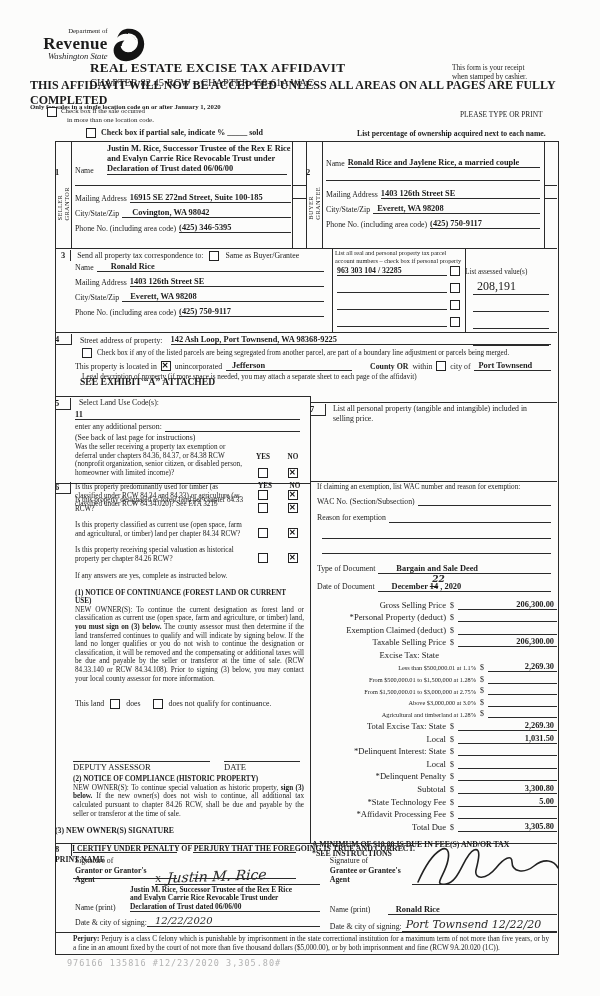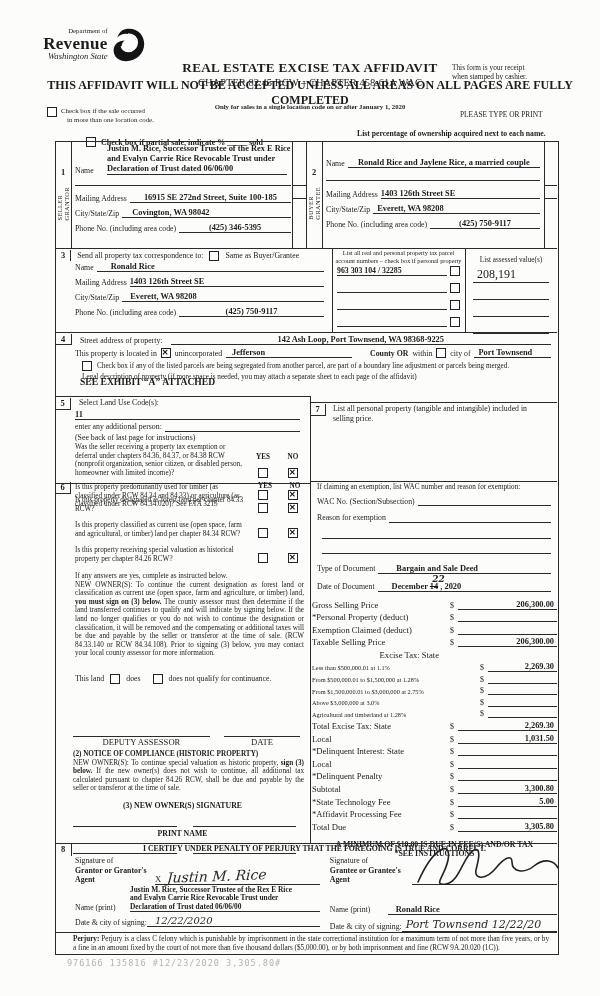--- a/index.html
+++ b/index.html
@@ -1,36 +1,36 @@
 <!DOCTYPE html>
 <html><head>
 <meta charset="utf-8">
 <style>
   html,body{margin:0;padding:0;background:#d8d8d8}
   .page{position:relative;width:600px;height:996px;background:#fcfcfb;font-family:"Liberation Serif",serif;color:#1c1c1c;overflow:hidden}
   .abs{position:absolute}
   .b{font-weight:bold}
-  .c{text-align:center}
+  .c{}
   .fs6{font-size:6.3px;line-height:7.6px}
   .fs7{font-size:7.2px;line-height:8.6px}
   .fs8{font-size:7.8px;line-height:9.5px}
   .fs9{font-size:8.6px;line-height:10px}
   .val{font-weight:bold;font-size:8.4px}
   .cb{display:inline-block;width:8px;height:8px;border:1px solid #222;background:#fff;position:relative;vertical-align:-1px;flex:none}
   .cb.checked:after{content:"\2715";position:absolute;left:0px;top:-1.5px;font-size:8px;font-weight:bold;color:#111}
   .fl{display:flex;align-items:flex-end;gap:3px}
   .u{border-bottom:1px solid #2a2a2a}
   .grow{flex:1}
   .vert{writing-mode:vertical-rl;transform:rotate(180deg);font-size:6.4px;letter-spacing:.4px;line-height:7px;font-family:"Liberation Serif",serif}
   .badge{font-weight:bold;font-size:8.5px}
   .outer{border:1.2px solid #2a2a2a}
   .hand{font-family:"DejaVu Serif",serif;font-style:italic;color:#2b2b2b}
   .sig{font-size:14px;transform:rotate(-2deg) skewX(-6deg);white-space:nowrap}
   .moneyrow{display:flex;align-items:flex-end;margin-bottom:2.6px}
-  .moneyrow .lab{flex:1;padding-right:4px}
+  .moneyrow .lab{flex:1;text-align:right;padding-right:4px}
   .moneyrow .dollar{width:8px;font-size:7.8px}
   .moneyrow .line{width:96px;border-bottom:1px solid #2a2a2a;text-align:right;padding-right:3px}
   .tierrow .line{width:66px}
   .stamp{font-family:"DejaVu Sans Mono",monospace;color:#b3b3b3;font-size:8.5px;letter-spacing:1px}
   .qrow{display:flex;align-items:flex-start}
   .qtext{flex:1;padding-right:4px}
   .ynbox{width:30px;text-align:center;flex:none;padding-top:2px}
 </style>
 </head>
 <body>
@@ -64,21 +64,21 @@
   </div>
   <div class="abs" style="left:460px;top:110px;font-size:7.4px">PLEASE TYPE OR PRINT</div>
 
   <div class="abs" style="left:47px;top:107px;display:flex;gap:4px">
     <span class="cb"></span>
     <span class="fs7" style="font-size:6.9px">
       <span>Check box if the sale occurred</span><br>
       <span style="padding-left:6px">in more than one location code.</span>
     </span>
   </div>
-  <div class="abs" style="left:86px;top:137px;display:flex;gap:5px;align-items:center">
+  <div class="abs" style="left:86px;top:128px;display:flex;gap:5px;">
     <span class="cb"></span>
     <span class="b" style="font-size:8px">Check box if partial sale, indicate % _____ sold</span>
   </div>
   <div class="abs b" style="left:357px;top:129px;font-size:7.7px">List percentage of ownership acquired next to each name.</div>
 
   <div class="abs outer" style="left:55px;top:141px;width:502px;height:812px"></div>
 
   <div class="abs" style="left:55px;top:141px;width:251px;height:107px;border-right:1px solid #2a2a2a;border-bottom:1px solid #2a2a2a">
     <div class="abs" style="left:0;top:0;width:16px;height:107px;border-right:1px solid #2a2a2a">
       <div class="badge c" style="margin-top:26px">1</div>
@@ -192,50 +192,50 @@
         <span class="cb"></span>
       </div>
       <div class="fl" style="margin-top:7px">
         <span class="u grow" style="height:8px"></span>
         <span class="cb"></span>
       </div>
     </div>
   </div>
 
   <div class="abs" style="left:465px;top:248px;width:92px;height:84px;border-bottom:1px solid #2a2a2a">
-    <div class="fs7 c" style="padding-top:8px">List assessed value(s)</div>
+    <div class="fs7 c" style="padding-top:20px">List assessed value(s)</div>
     <div style="padding:0 8px">
       <div class="u" style="margin-top:2px;font-size:12px;padding-left:4px">208,191</div>
       <div class="u" style="margin-top:14px;height:2px"></div>
       <div class="u" style="margin-top:14px;height:2px"></div>
       <div class="u" style="margin-top:14px;height:2px"></div>
     </div>
   </div>
 
   <div class="abs" style="left:55px;top:332px;width:502px;height:64px">
     <div style="display:flex;align-items:flex-end;gap:8px;padding:2px 6px 0 0">
       <span class="badge c" style="border-right:1px solid #2a2a2a;border-bottom:1px solid #2a2a2a;width:16px;flex:none">4</span>
       <span class="fs8">Street address of property:</span>
       <span class="u grow val c">142 Ash Loop, Port Townsend, WA  98368-9225</span>
+    </div>
+    <div style="display:flex;gap:5px;align-items:center;padding:3px 6px 0 27px">
+      <span class="cb"></span>
+      <span class="fs7">Check box if any of the listed parcels are being segregated from another parcel, are part of a boundary line adjustment or parcels being merged.</span>
     </div>
     <div style="display:flex;align-items:flex-end;gap:4px;padding:3px 6px 0 20px">
       <span class="fs8">This property is located in</span>
       <span class="cb checked"></span>
       <span class="fs8">unincorporated</span>
       <span class="u val" style="width:120px;padding-left:6px">Jefferson</span>
       <span class="fs8 b" style="margin-left:14px">County OR</span>
       <span class="fs8">within</span>
       <span class="cb"></span>
       <span class="fs8">city of</span>
       <span class="u grow val" style="padding-left:4px">Port Townsend</span>
     </div>
-    <div style="display:flex;gap:5px;align-items:center;padding:3px 6px 0 27px">
-      <span class="cb"></span>
-      <span class="fs7">Check box if any of the listed parcels are being segregated from another parcel, are part of a boundary line adjustment or parcels being merged.</span>
-    </div>
     <div class="fs7" style="padding:2px 6px 0 27px">Legal description of property (if more space is needed, you may attach a separate sheet to each page of the affidavit)</div>
   </div>
 
   <div class="abs b" style="left:80px;top:376px;font-size:9.6px">SEE EXHIBIT “A” ATTACHED</div>
 
   <div class="abs" style="left:310px;top:396px;width:0;height:447px;border-left:1px solid #2a2a2a"></div>
 
   <div class="abs" style="left:55px;top:396px;width:255px;height:86px;border-top:1px solid #2a2a2a;border-bottom:1px solid #2a2a2a">
     <div style="display:flex;gap:8px;padding-top:1px">
       <span class="badge c" style="border-right:1px solid #2a2a2a;border-bottom:1px solid #2a2a2a;width:15px;height:11px;flex:none">5</span>
@@ -284,20 +284,21 @@
       <span class="ynbox"><span class="cb"></span></span>
       <span class="ynbox"><span class="cb checked"></span></span>
     </div>
     <div class="qrow" style="padding:5px 2px 0 20px">
       <span class="qtext fs7">Is this property receiving special valuation as historical property per chapter 84.26 RCW?</span>
       <span class="ynbox"><span class="cb"></span></span>
       <span class="ynbox"><span class="cb checked"></span></span>
     </div>
     <div class="fs7" style="padding:6px 2px 0 20px">If any answers are yes, complete as instructed below.</div>
 
+    <div class="fs7 b" style="padding:8px 6px 0 20px">(1) NOTICE OF CONTINUANCE (FOREST LAND OR CURRENT USE)</div>
     <div class="fs7" style="padding:0 6px 0 20px;text-align:justify">
       <span>NEW OWNER(S):</span>
       <span>To continue the current designation as forest land or classification as current use (open space, farm and agriculture, or timber) land,</span>
       <span class="b">you must sign on (3) below.</span>
       <span>The county assessor must then determine if the land transferred continues to qualify and will indicate by signing below.  If the land no longer qualifies or you do not wish to continue the designation or classification, it will be removed and the compensating or additional taxes will be due and payable by the seller or transferor at the time of sale.  (RCW 84.33.140 or RCW 84.34.108). Prior to signing (3) below, you may contact your local county assessor for more information.</span>
     </div>
 
     <div style="display:flex;gap:6px;align-items:center;padding:16px 0 0 20px">
       <span class="fs8">This land</span>
       <span class="cb"></span>

